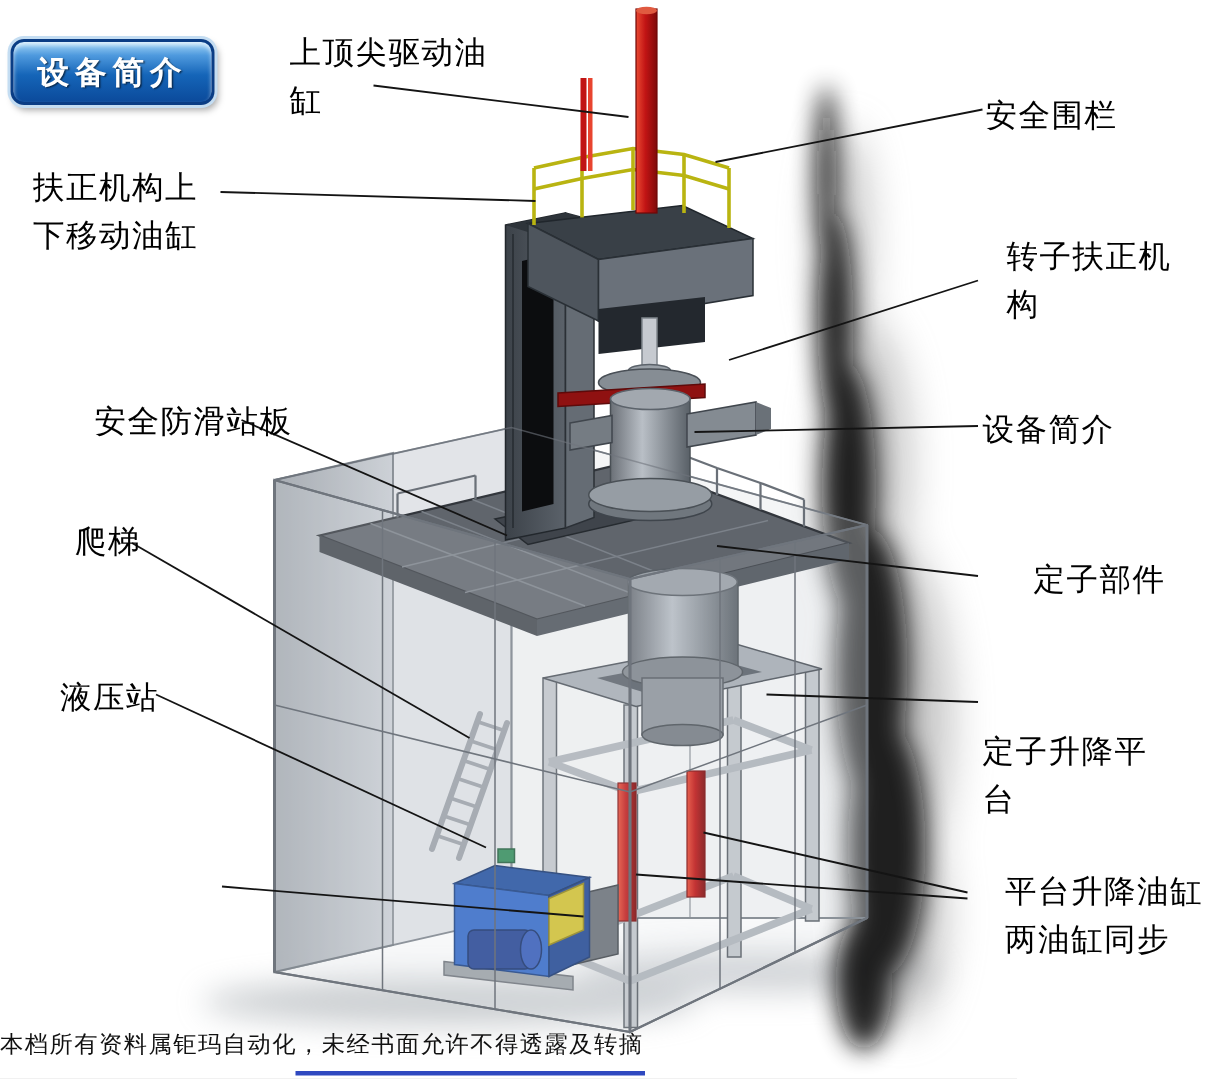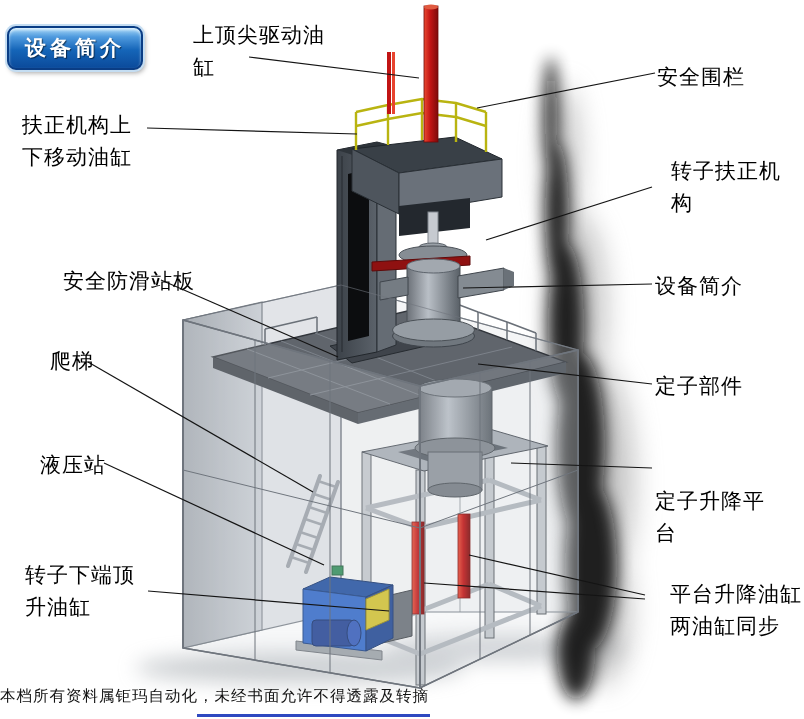--- a/index.html
+++ b/index.html
@@ -265,25 +265,23 @@
   <div class="label" style="left:193px; top:20px;">上顶尖驱动油
 缸</div>
   <div class="label" style="left:657px; top:62px;">安全围栏</div>
   <div class="label" style="left:22px;  top:110px;">扶正机构上
 下移动油缸</div>
   <div class="label" style="left:671px; top:156px;">转子扶正机
 构</div>
   <div class="label" style="left:25px;  top:266px;margin-left:38px;">安全防滑站板</div>
   <div class="label" style="left:655px; top:271px;">设备简介</div>
   <div class="label" style="left:50px;  top:346px;">爬梯</div>
-  <div class="label" style="left:655px; top:371px;text-align:center;">定子部件</div>
+  <div class="label" style="left:689px; top:371px;text-align:center;">定子部件</div>
   <div class="label" style="left:40px;  top:450px;">液压站</div>
   <div class="label" style="left:655px; top:458px;margin-top:28px;">定子升降平
 台</div>
-  <div class="label" style="left:25px;  top:560px;">转子下端顶
-升油缸</div>
   <div class="label" style="left:646px; top:579px;margin-left:24px;">平台升降油缸，
 两油缸同步</div>
 
   <div class="footer-text">本档所有资料属钜玛自动化，未经书面允许不得透露及转摘</div>
   <div class="footer-line"></div>
 
 </div>
 
 </body></html>

